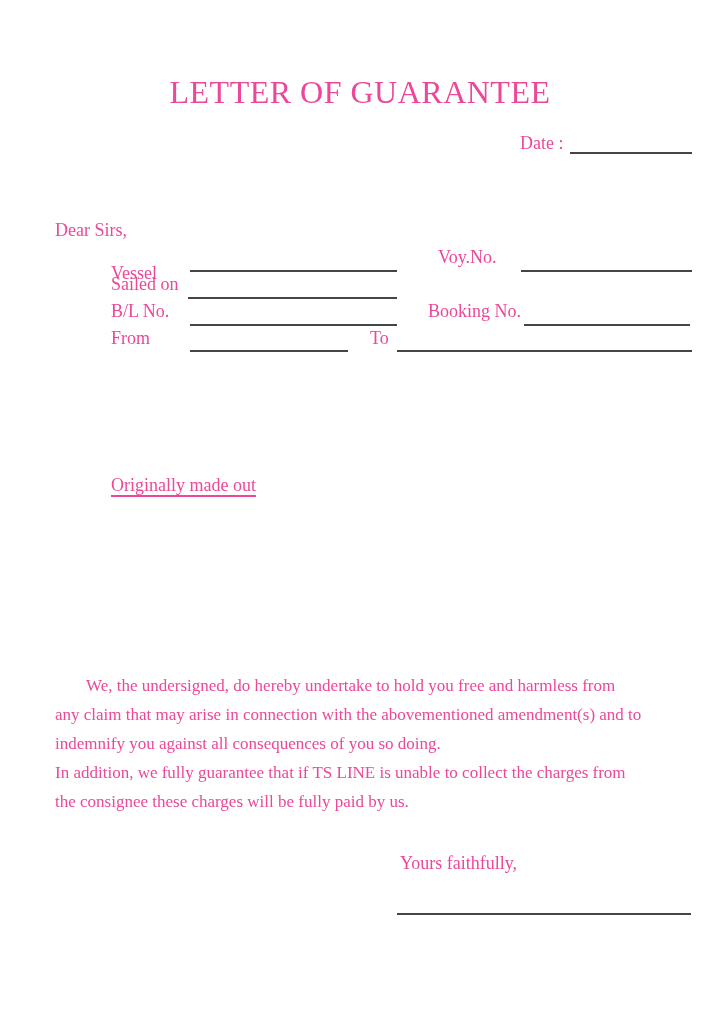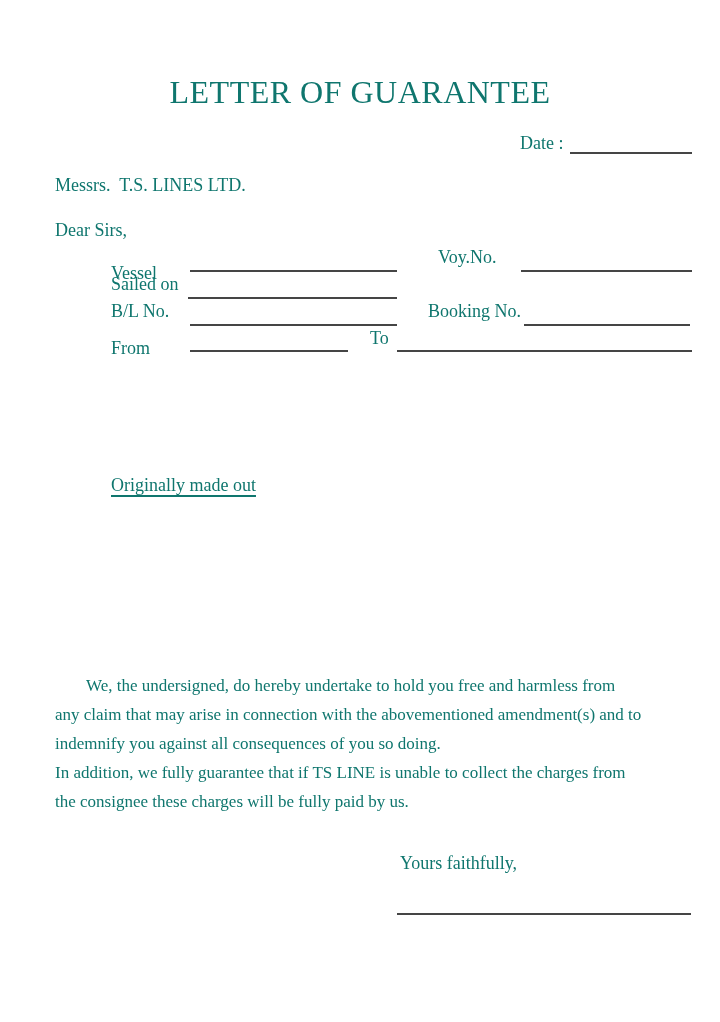--- a/index.html
+++ b/index.html
@@ -3,21 +3,21 @@
 <meta charset="utf-8">
 <style>
   html, body { margin: 0; padding: 0; background: #ffffff; }
   .page {
     position: relative;
     width: 720px;
     height: 1022px;
     margin: 0 auto;
     background: #ffffff;
     font-family: "Liberation Serif", "DejaVu Serif", serif;
-    color: #0f766e;
+    color: #ec4899;
     overflow: hidden;
   }
   .abs { position: absolute; }
   .doc-title {
     left: 0; right: 0; top: 74px;
     text-align: center;
     font-size: 32px;
     font-weight: 400;
     letter-spacing: 0.5px;
     margin: 0;
@@ -46,39 +46,38 @@
 </head>
 <body>
 
 <div class="page">
 
   <h1 class="doc-title abs">LETTER OF GUARANTEE</h1>
 
   <span class="lbl abs" style="left:520px; top:132px;">Date :</span>
   <div class="rule" style="left:570px; top:152px; width:122px;"></div>
 
-  <span class="lbl abs" style="left:55px; top:174px;">Messrs.  T.S. LINES LTD.</span>
   <span class="lbl abs" style="left:55px; top:219px;">Dear Sirs,</span>
 
   <span class="lbl abs" style="left:111px; top:246px;margin-top:16px;">Vessel</span>
   <div class="rule" style="left:190px; top:270px; width:207px;"></div>
 
   <span class="lbl abs" style="left:438px; top:246px;">Voy.No.</span>
   <div class="rule" style="left:521px; top:270px; width:171px;"></div>
 
   <span class="lbl abs" style="left:111px; top:273px;">Sailed on</span>
   <div class="rule" style="left:188px; top:297px; width:209px;"></div>
 
   <span class="lbl abs" style="left:111px; top:300px;">B/L No.</span>
   <div class="rule" style="left:190px; top:324px; width:207px;"></div>
 
   <span class="lbl abs" style="left:428px; top:300px;">Booking No.</span>
   <div class="rule" style="left:524px; top:324px; width:166px;"></div>
 
-  <span class="lbl abs" style="left:111px; top:327px;margin-top:10px;">From</span>
+  <span class="lbl abs" style="left:111px; top:327px;">From</span>
   <div class="rule" style="left:190px; top:350px; width:158px;"></div>
 
   <span class="lbl abs" style="left:370px; top:327px;">To</span>
   <div class="rule" style="left:397px; top:350px; width:295px;"></div>
 
 
   <span class="col-header abs" style="left:111px; top:475px;">Originally made out</span>
 
   <div class="abs" style="left:55px; top:505px; width:635px; height:150px;"></div>
 

